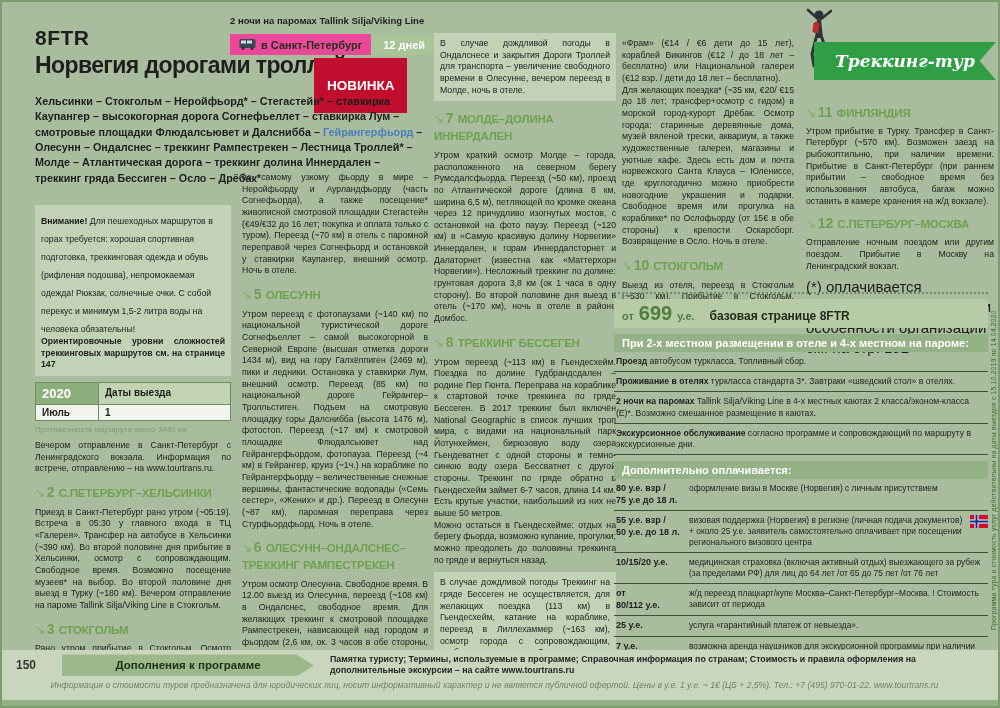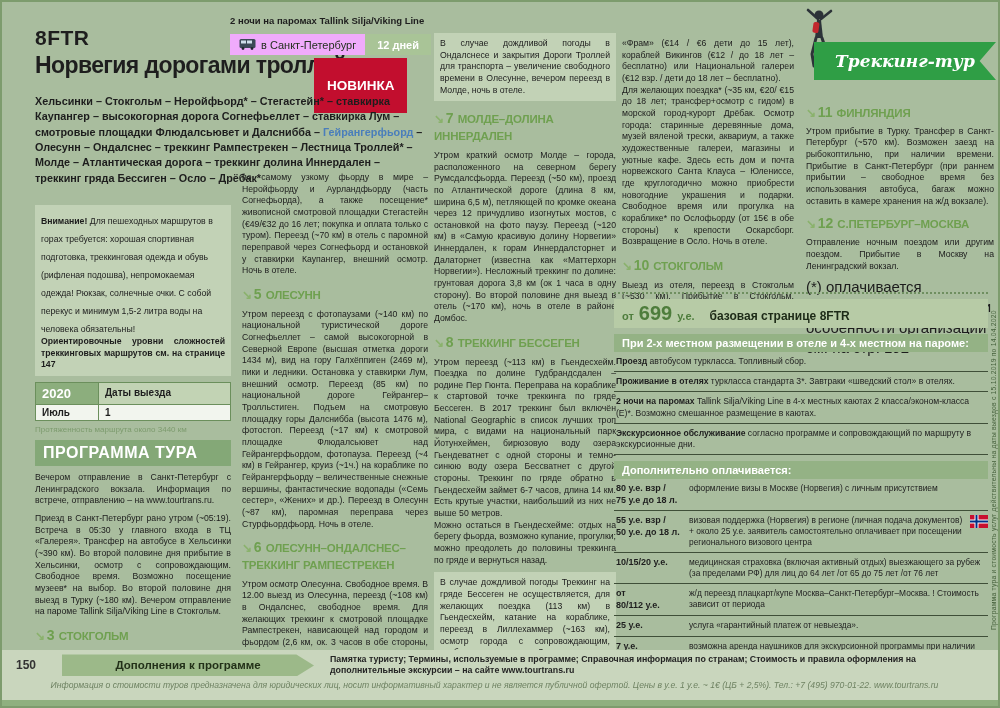--- a/index.html
+++ b/index.html
@@ -14,21 +14,21 @@
   .col{position:absolute;display:flex;flex-direction:column;gap:6px;}
   .note-box{background:#c2d2b6;padding:5px 6px;}
   .bold{font-weight:bold;}
   
   .tour-code{position:absolute;left:33px;top:24px;font-size:21px;font-weight:bold;letter-spacing:0.5px;}
   .tour-title{position:absolute;left:33px;top:50px;font-size:23px;font-weight:bold;letter-spacing:-0.6px;}
   .badge{position:absolute;left:312px;top:56px;background:#c20e2e;color:#fff;
          font-weight:bold;font-size:13.5px;padding:20px 13px;}
   .ferries{position:absolute;left:228px;top:13px;width:260px;font-size:9.5px;font-weight:bold;}
   .destbar{position:absolute;left:228px;top:32px;height:21px;display:flex;align-items:stretch;font-size:11px;}
-  .destbar .seg1{background:#f0abfc;display:flex;align-items:center;gap:5px;padding:0 9px;font-weight:normal;color:#23301e;}
+  .destbar .seg1{background:#ec4899;display:flex;align-items:center;gap:5px;padding:0 9px;font-weight:bold;color:#23301e;}
   .destbar .seg2{background:#a9c497;display:flex;align-items:center;padding:0 12px;font-weight:bold;color:#fff;}
   .route{position:absolute;left:33px;top:92px;width:394px;font-size:10.8px;font-weight:bold;line-height:1.42;color:#1d1d1d;}
   .route .hl{color:#4a7ebb;}
   
   .ribbon-wrap{position:relative;height:88px;}
   .ribbon{position:absolute;left:8px;top:34px;width:182px;height:38px;background:#2f9e45;
           clip-path:polygon(0 0,100% 0,91% 50%,100% 100%,0 100%);
           display:flex;align-items:center;justify-content:center;}
   .ribbon span{color:#fff;font-family:"DejaVu Serif",serif;font-style:italic;font-weight:bold;font-size:17px;}
   .hiker{position:absolute;left:-4px;top:-2px;}
@@ -109,22 +109,22 @@
       <div class="r">
         <div class="y">2020</div>
         <div class="h">Даты выезда</div>
       </div>
       <div class="r">
         <div class="c">Июль</div>
         <div class="c c2">1</div>
       </div>
     </div>
     <div class="dist-note">Протяженность маршрута около 3440 км</div>
-    <div class="prog-title">ПРОГРАММА ТУРА</div>
     <div class="para">Вечером отправление в Санкт-Петербург с Ленинградского вокзала. Информация по встрече, отправлению – на www.tourtrans.ru.</div>
+    <div class="day-h"><span class="arrow">↘</span><span class="num">2</span> <span class="t">С.ПЕТЕРБУРГ–ХЕЛЬСИНКИ</span></div>
     <div class="para">Приезд в Санкт-Петербург рано утром (~05:19). Встреча в 05:30 у главного входа в ТЦ «Галерея». Трансфер на автобусе в Хельсинки (~390 км). Во второй половине дня прибытие в Хельсинки, осмотр с сопровождающим. Свободное время. Возможно посещение музеев* на выбор. Во второй половине дня выезд в Турку (~180 км). Вечером отправление на пароме Tallink Silja/Viking Line в Стокгольм.</div>
     <div class="day-h"><span class="arrow">↘</span><span class="num">3</span> <span class="t">СТОКГОЛЬМ</span></div>
     <div class="para">Рано утром прибытие в Стокгольм. Осмотр города с сопровождающим: Королевский дворец, Ратуша* (€21/€15 до 17 лет), Гамластан, церковь Риддархольм и др. Возможно посещение острова Юргорден и осмотр музеев на выбор*. В 12:30 выезд в Осло (~525 км). Ночь в отеле.</div>
 
   </div>
 
   <div class="col" style="left:240px;top:170px;width:186px;">
     <div class="para">по самому узкому фьорду в мире – Неройфьорду и Аурландфьорду (часть Согнефьорда), а также посещение* живописной смотровой площадки Стегастейн (€49/€32 до 16 лет; покупка и оплата только с туром). Переезд (~70 км) в отель с паромной переправой через Согнефьорд и остановкой у ставкирки Каупангер, внешний осмотр. Ночь в отеле.</div>
     <div class="day-h"><span class="arrow">↘</span><span class="num">5</span> <span class="t">ОЛЕСУНН</span></div>
     <div class="para">Утром переезд с фотопаузами (~140 км) по национальной туристической дороге Согнефьеллет – самой высокогорной в Северной Европе (высшая отметка дороги 1434 м), вид на гору Галхёппиген (2469 м), пики и ледники. Остановка у ставкирки Лум, внешний осмотр. Переезд (85 км) по национальной дороге Гейрангер–Тролльстиген. Подъем на смотровую площадку горы Далснибба (высота 1476 м), фотостоп. Переезд (~17 км) к смотровой площадке Флюдалсьювет над Гейрангерфьордом, фотопауза. Переезд (~4 км) в Гейрангер, круиз (~1ч.) на кораблике по Гейрангерфьорду – величественные снежные вершины, фантастические водопады («Семь сестер», «Жених» и др.). Переезд в Олесунн (~87 км), паромная переправа через Стурфьордфьорд. Ночь в отеле.</div>

